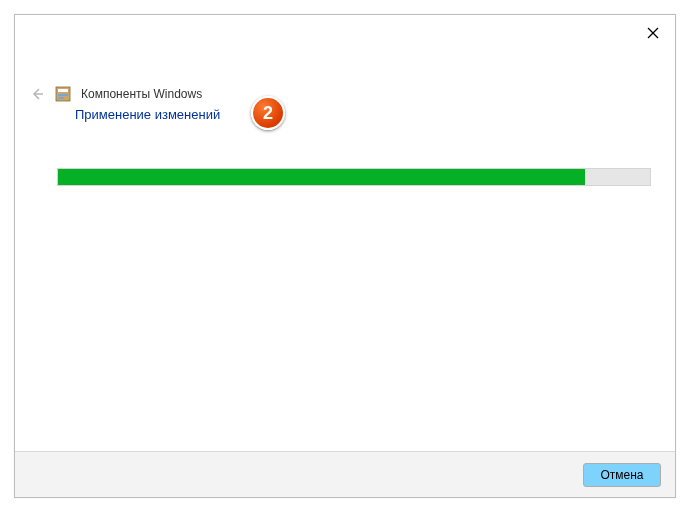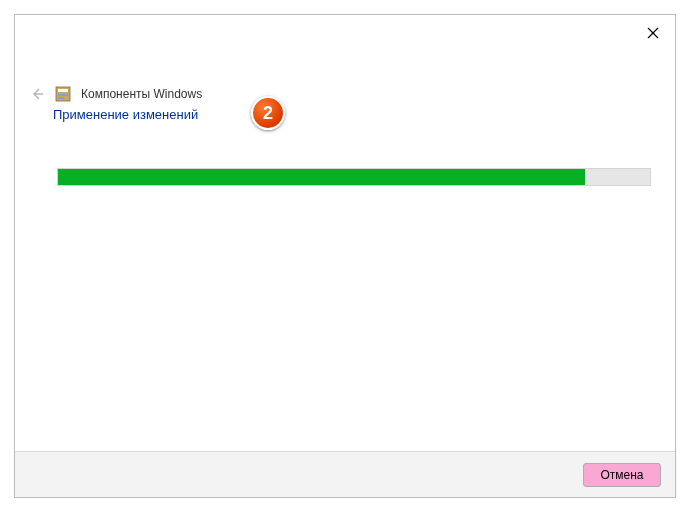--- a/index.html
+++ b/index.html
@@ -58,21 +58,21 @@
       align-items: center;
       justify-content: center;
     }
     .app-title {
       font-size: 12px;
       color: #333;
     }
     .body-area {
       position: absolute;
       top: 92px;
-      left: 38px;
+      left: 60px;
       right: 24px;
     }
     .status-heading {
       font-size: 13px;
       color: #003399;
       font-weight: 400;
     }
     .annotation {
       position: absolute;
       top: 81px;
@@ -113,21 +113,21 @@
       border-top: 1px solid #d9d9d9;
       background: #f3f3f3;
       display: flex;
       align-items: center;
       justify-content: flex-end;
       padding-right: 14px;
     }
     .btn {
       min-width: 78px;
       height: 24px;
-      background: #f9a8d4;
+      background: #7dd3fc;
       border: 1px solid #adadad;
       border-radius: 3px;
       font-size: 12px;
       font-family: inherit;
       cursor: pointer;
       padding: 0 12px;
     }
   </style>
 </head>
 <body>

